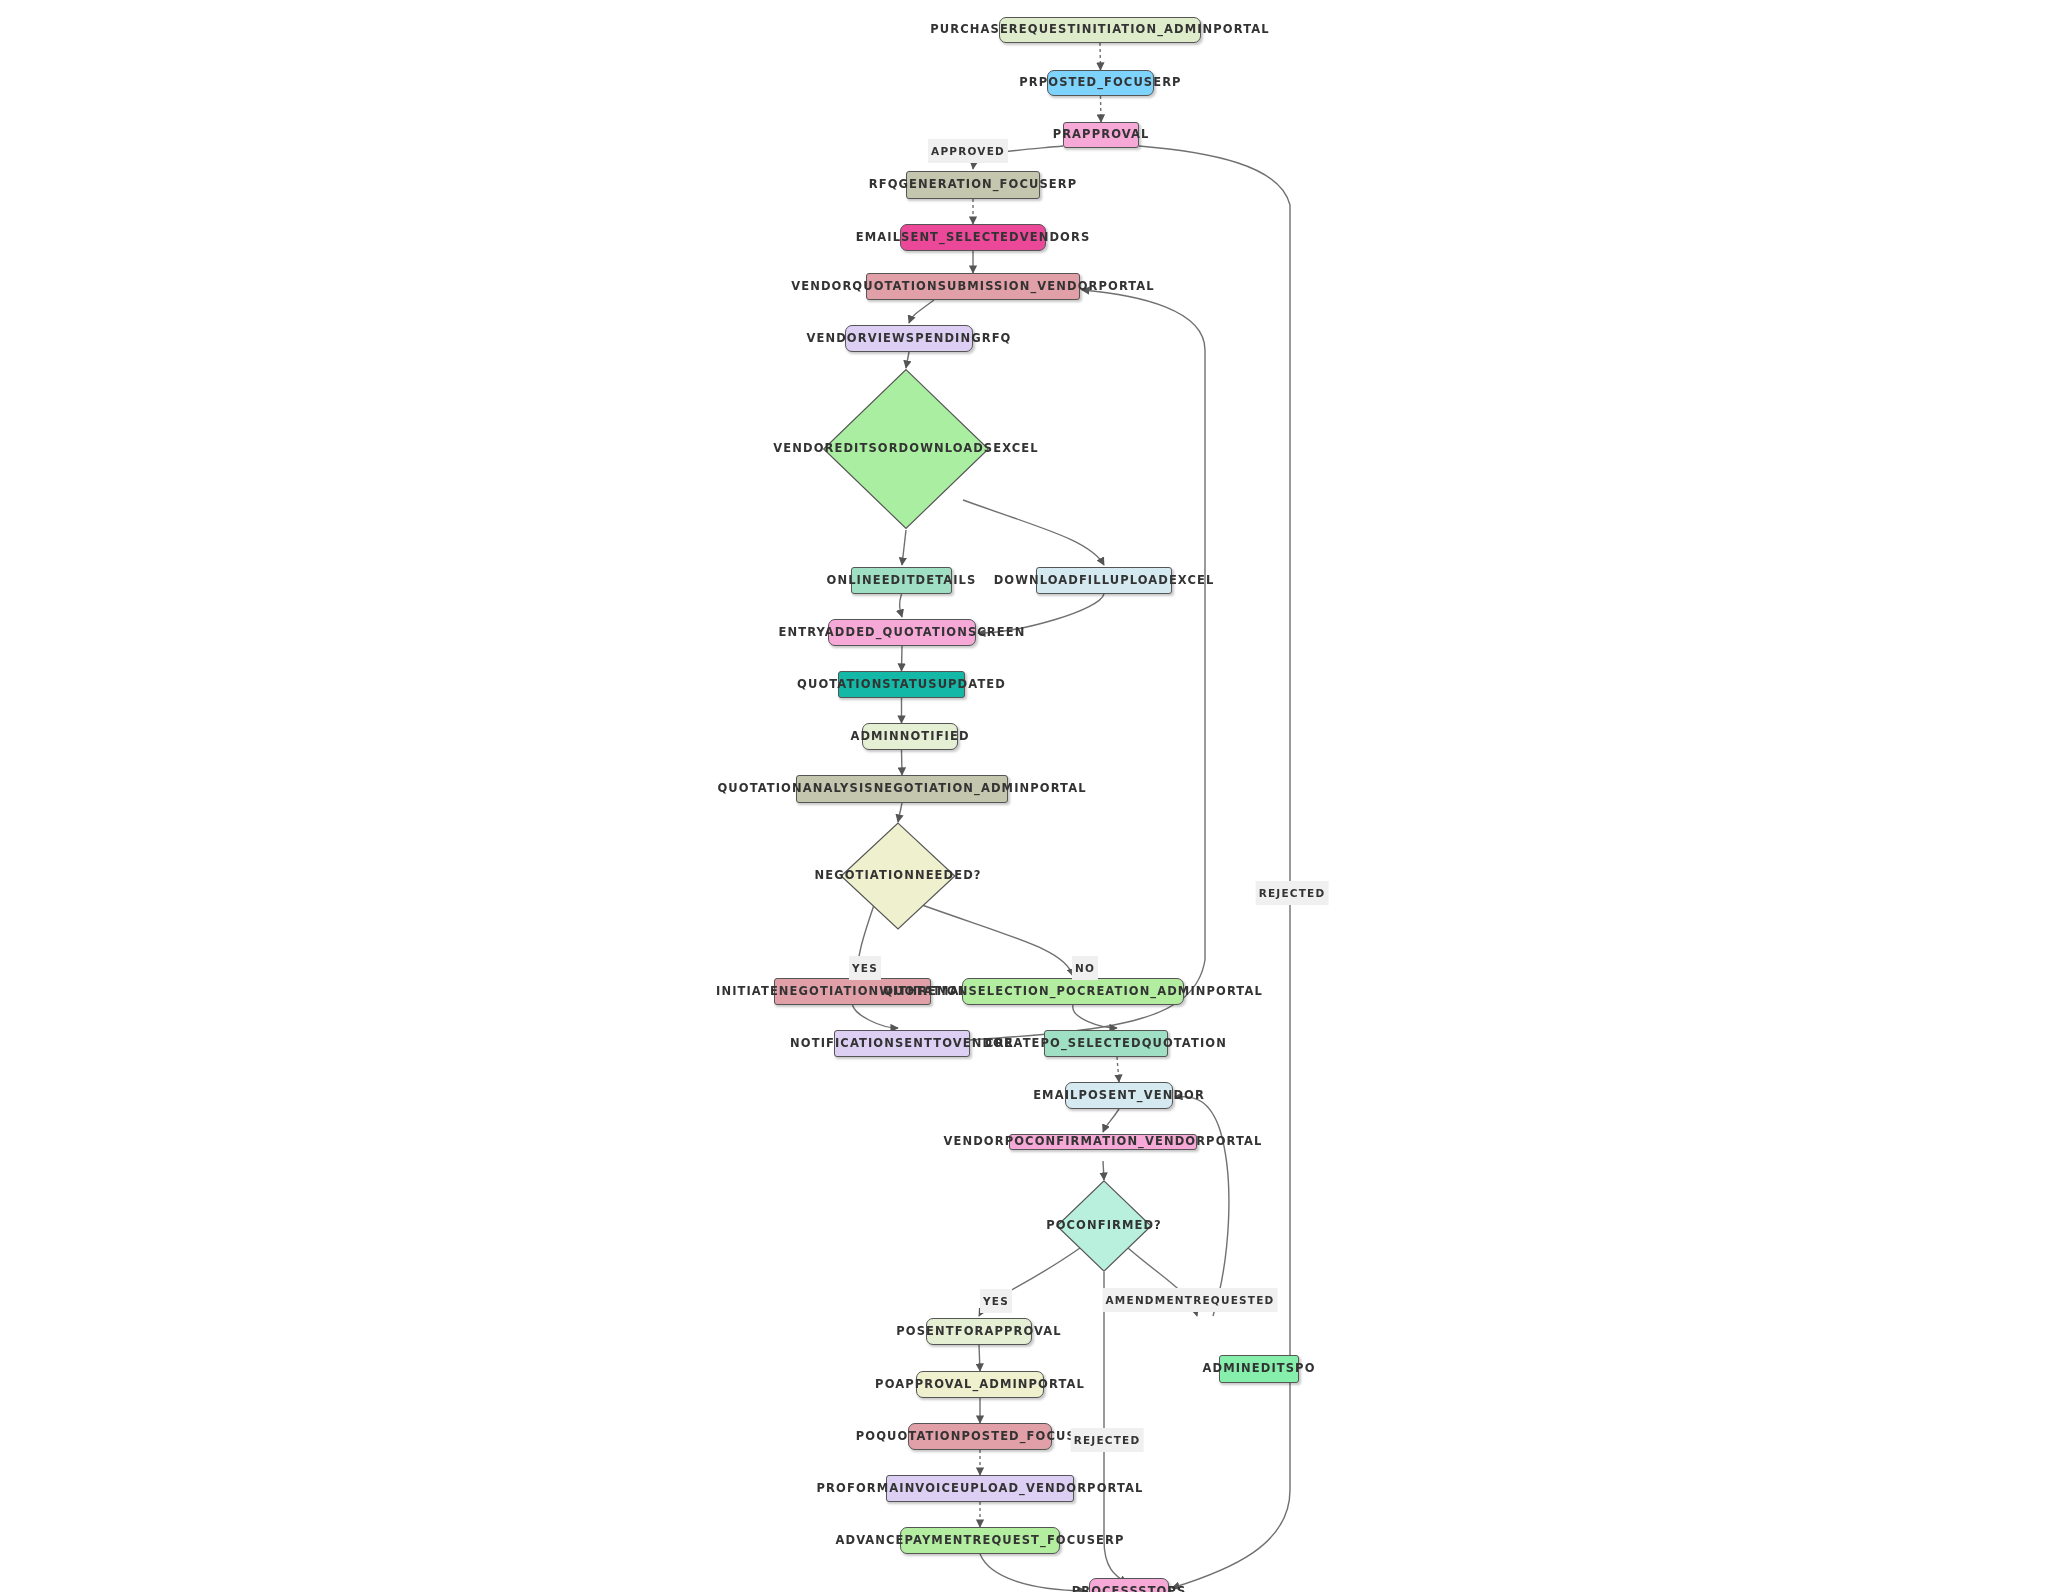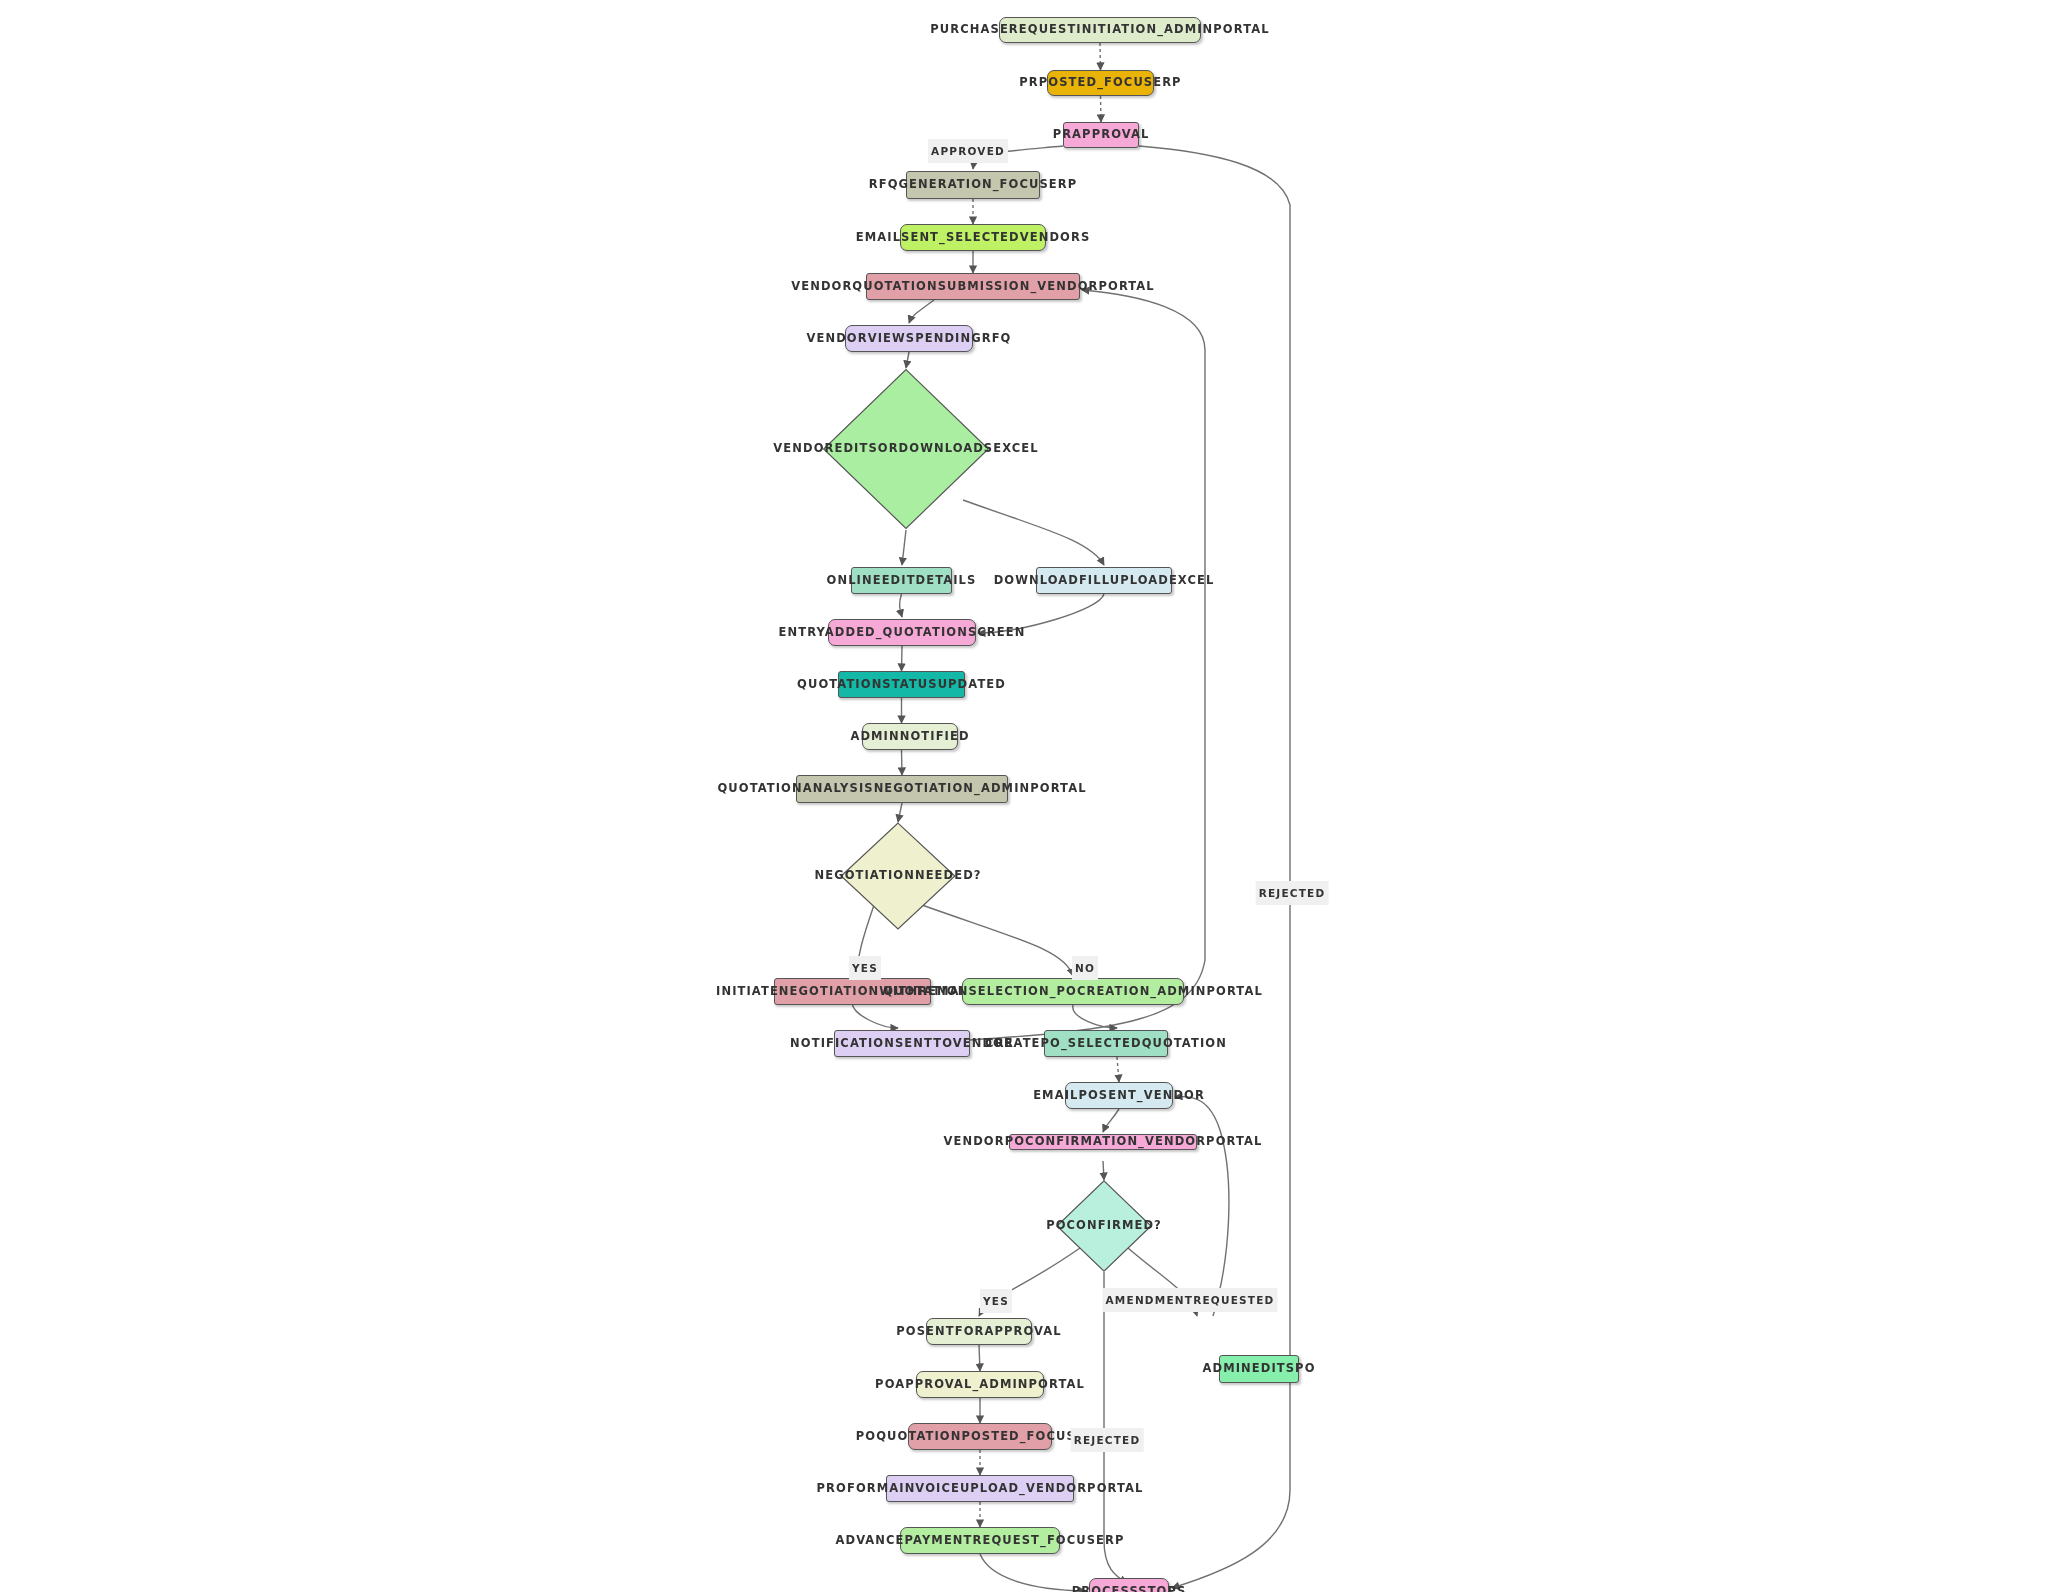--- a/index.html
+++ b/index.html
@@ -114,30 +114,30 @@
         <path d="M 980 1398 L 980 1423" marker-end="url(#arrow)"></path>
         <path d="M 980 1450 L 980 1475" marker-end="url(#arrow)" stroke-dasharray="3,3"></path>
         <path d="M 980 1502 L 980 1527" marker-end="url(#arrow)" stroke-dasharray="3,3"></path>
         <path d="M 980 1554 C 990 1578, 1030 1590, 1086 1591" marker-end="url(#arrow)"></path>
       </g>
   </svg>
   <div id="node-layer">
       <div class="node" style="left: 999px; top: 17px; width: 202px; height: 26px; background: rgb(223, 236, 204);">
         <span>PURCHASEREQUESTINITIATION_ADMINPORTAL</span>
       </div>
-      <div class="node" style="left: 1047px; top: 70px; width: 107px; height: 26px; background: #eab308;">
+      <div class="node" style="left: 1047px; top: 70px; width: 107px; height: 26px; background: #7dd3fc;">
         <span>PRPOSTED_FOCUSERP</span>
       </div>
       <div class="node" style="left: 1063px; top: 122px; width: 76px; height: 26px; border-radius: 3px; background: rgb(246, 168, 215);">
         <span>PRAPPROVAL</span>
       </div>
       <div class="node" style="left: 906px; top: 171px; width: 134px; height: 28px; border-radius: 3px; background: rgb(197, 198, 174);">
         <span>RFQGENERATION_FOCUSERP</span>
       </div>
-      <div class="node" style="left: 900px; top: 224px; width: 146px; height: 27px; background: #bef264;">
+      <div class="node" style="left: 900px; top: 224px; width: 146px; height: 27px; background: #ec4899;">
         <span>EMAILSENT_SELECTEDVENDORS</span>
       </div>
       <div class="node" style="left: 866px; top: 273px; width: 214px; height: 27px; border-radius: 3px; background: rgb(225, 160, 168);">
         <span>VENDORQUOTATIONSUBMISSION_VENDORPORTAL</span>
       </div>
       <div class="node" style="left: 845px; top: 325px; width: 128px; height: 27px; background: rgb(221, 206, 244);">
         <span>VENDORVIEWSPENDINGRFQ</span>
       </div>
       <div class="node diamond" style="left: 822px; top: 368px; width: 168px; height: 162px;">
         <svg class="dshape" viewBox="0 0 100 100" preserveAspectRatio="none">

